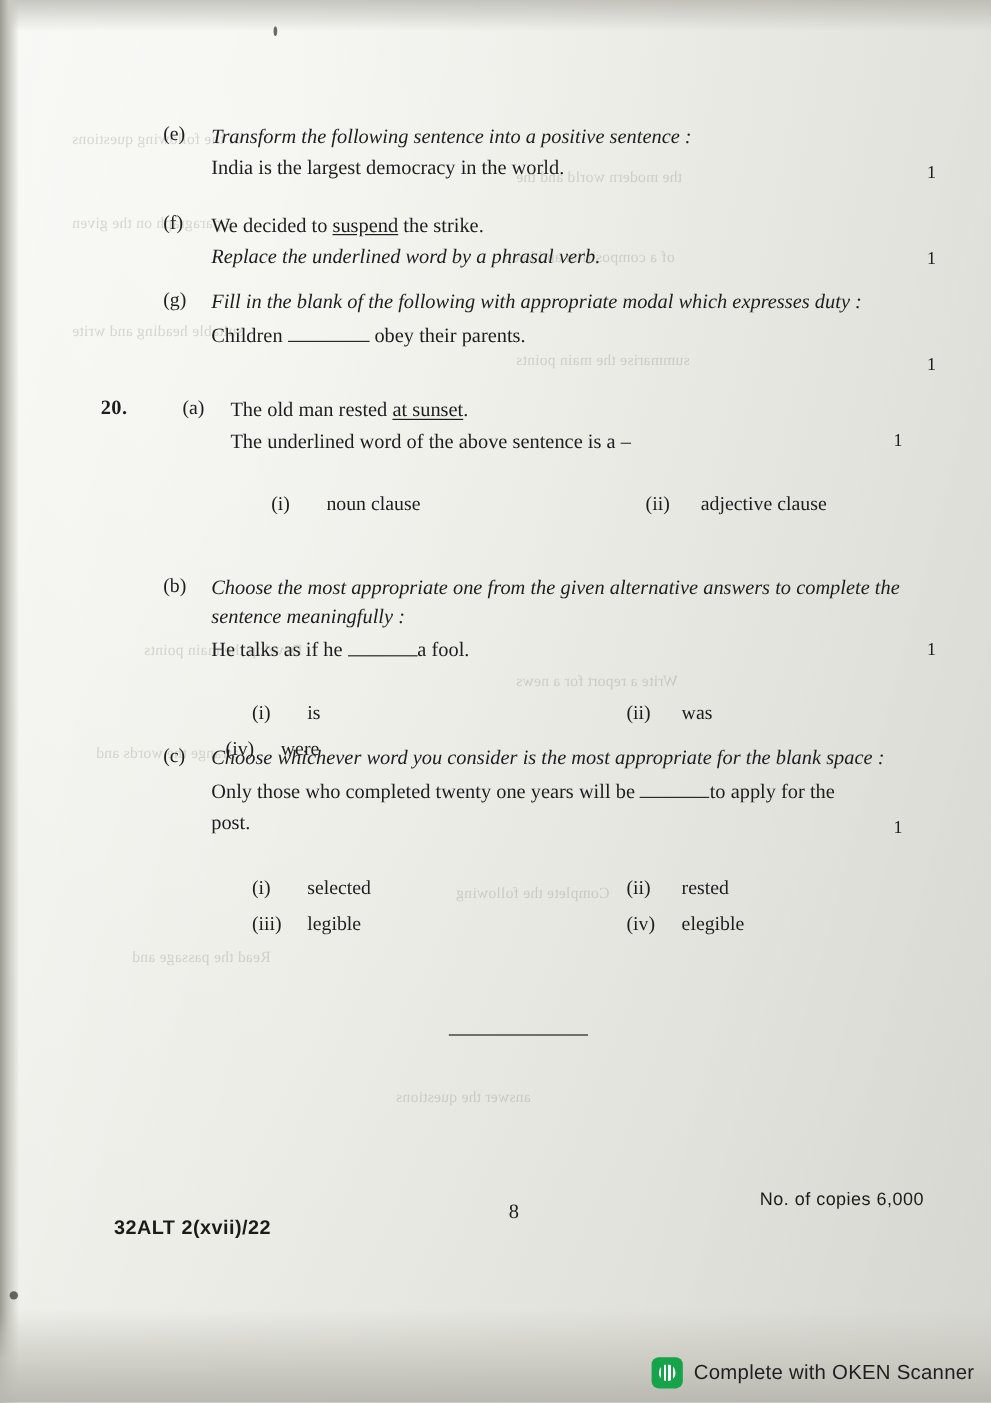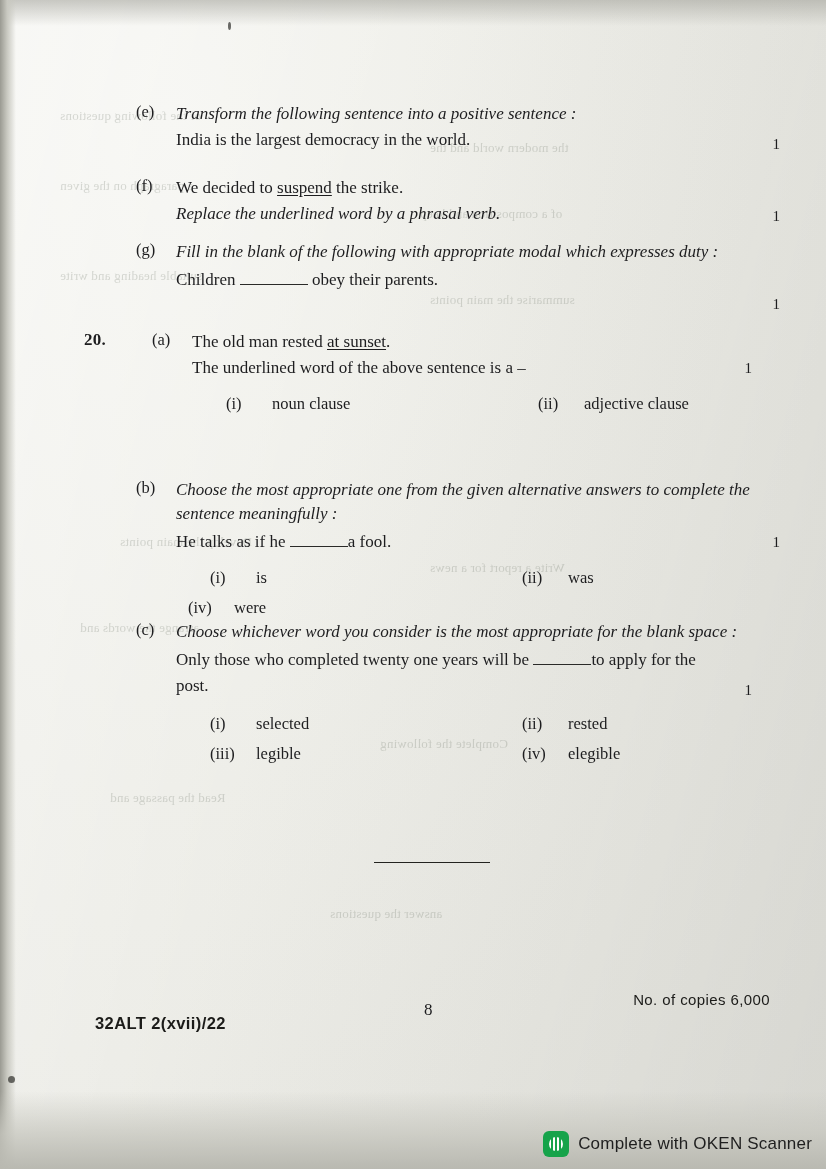--- a/index.html
+++ b/index.html
@@ -123,21 +123,21 @@
     display: inline-block;
     border-bottom: 1.4px solid #2a2a28;
     vertical-align: baseline;
   }
   .uline {
     text-decoration: underline;
     text-underline-offset: 2px;
   }
   .opts {
     display: flex;
-    margin-top: 4px;
+    margin-top: 20px;
   }
   .opt {
     font-size: 16.5px;
   }
   .opt .on {
     display: inline-block;
     width: 46px;
   }
   .optcol1 { flex: 0 0 300px; padding-left: 34px; }
   .optcol2 { flex: 1 1 auto; padding-left: 12px; }

